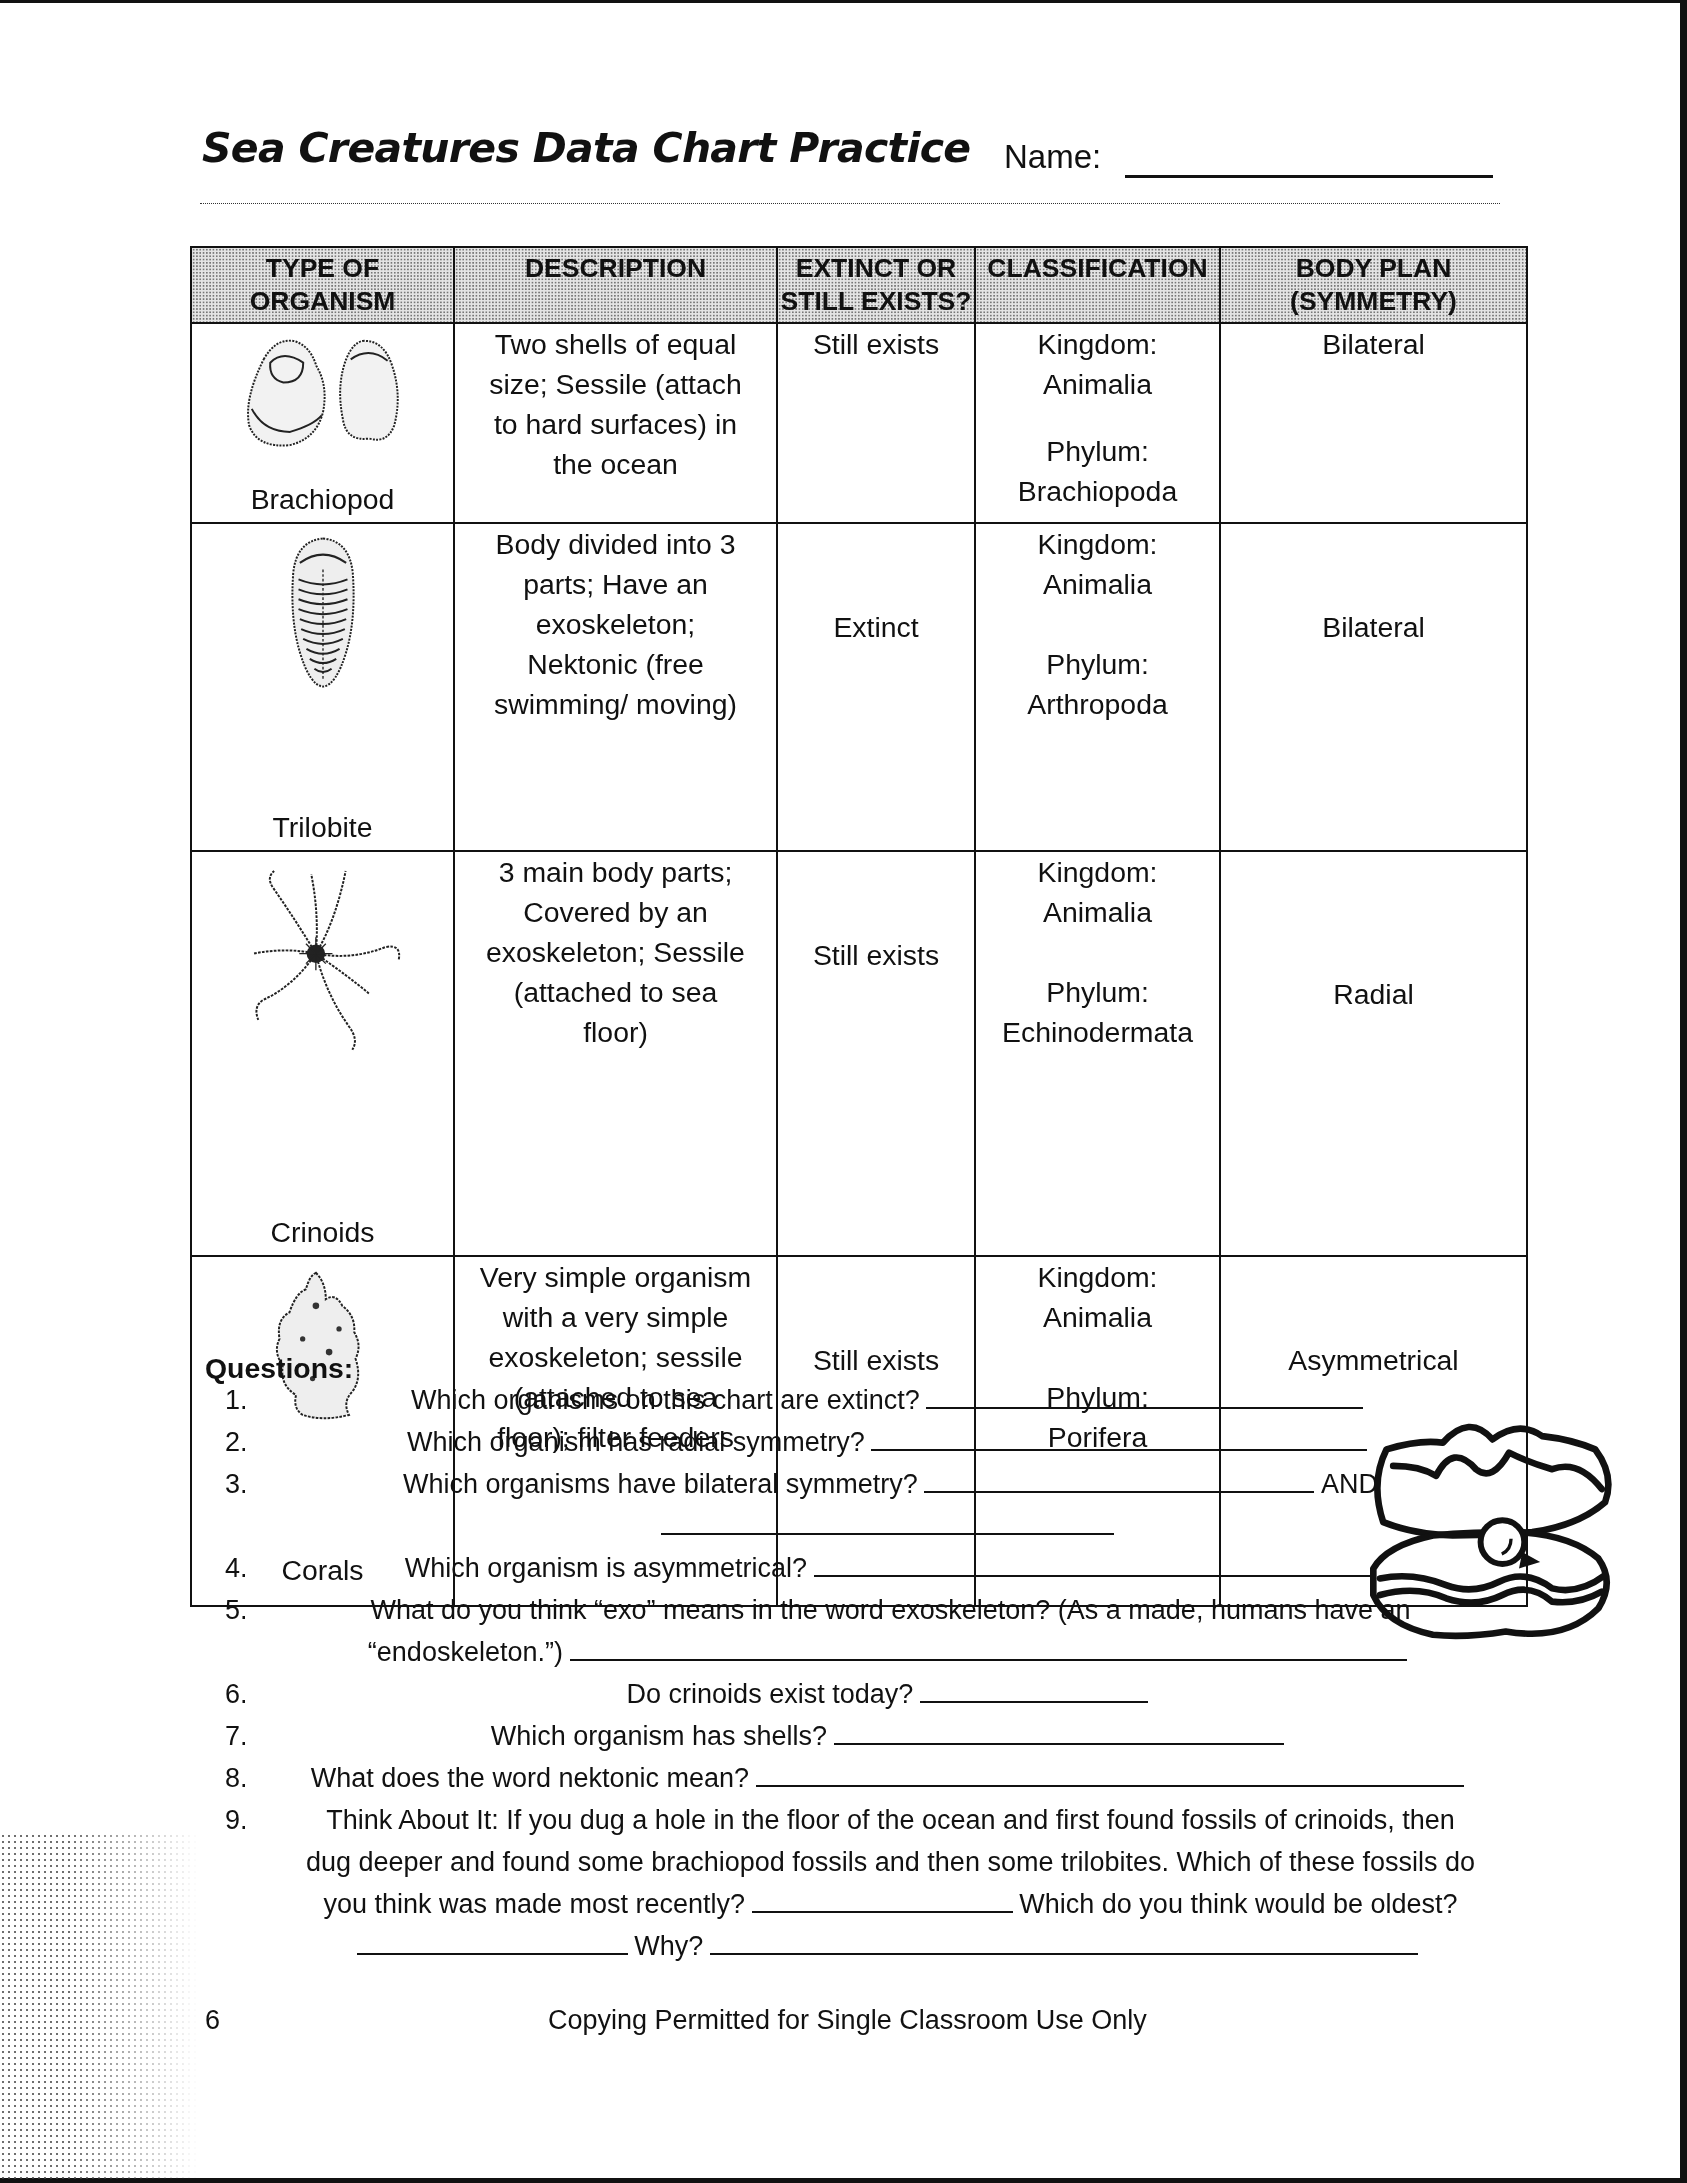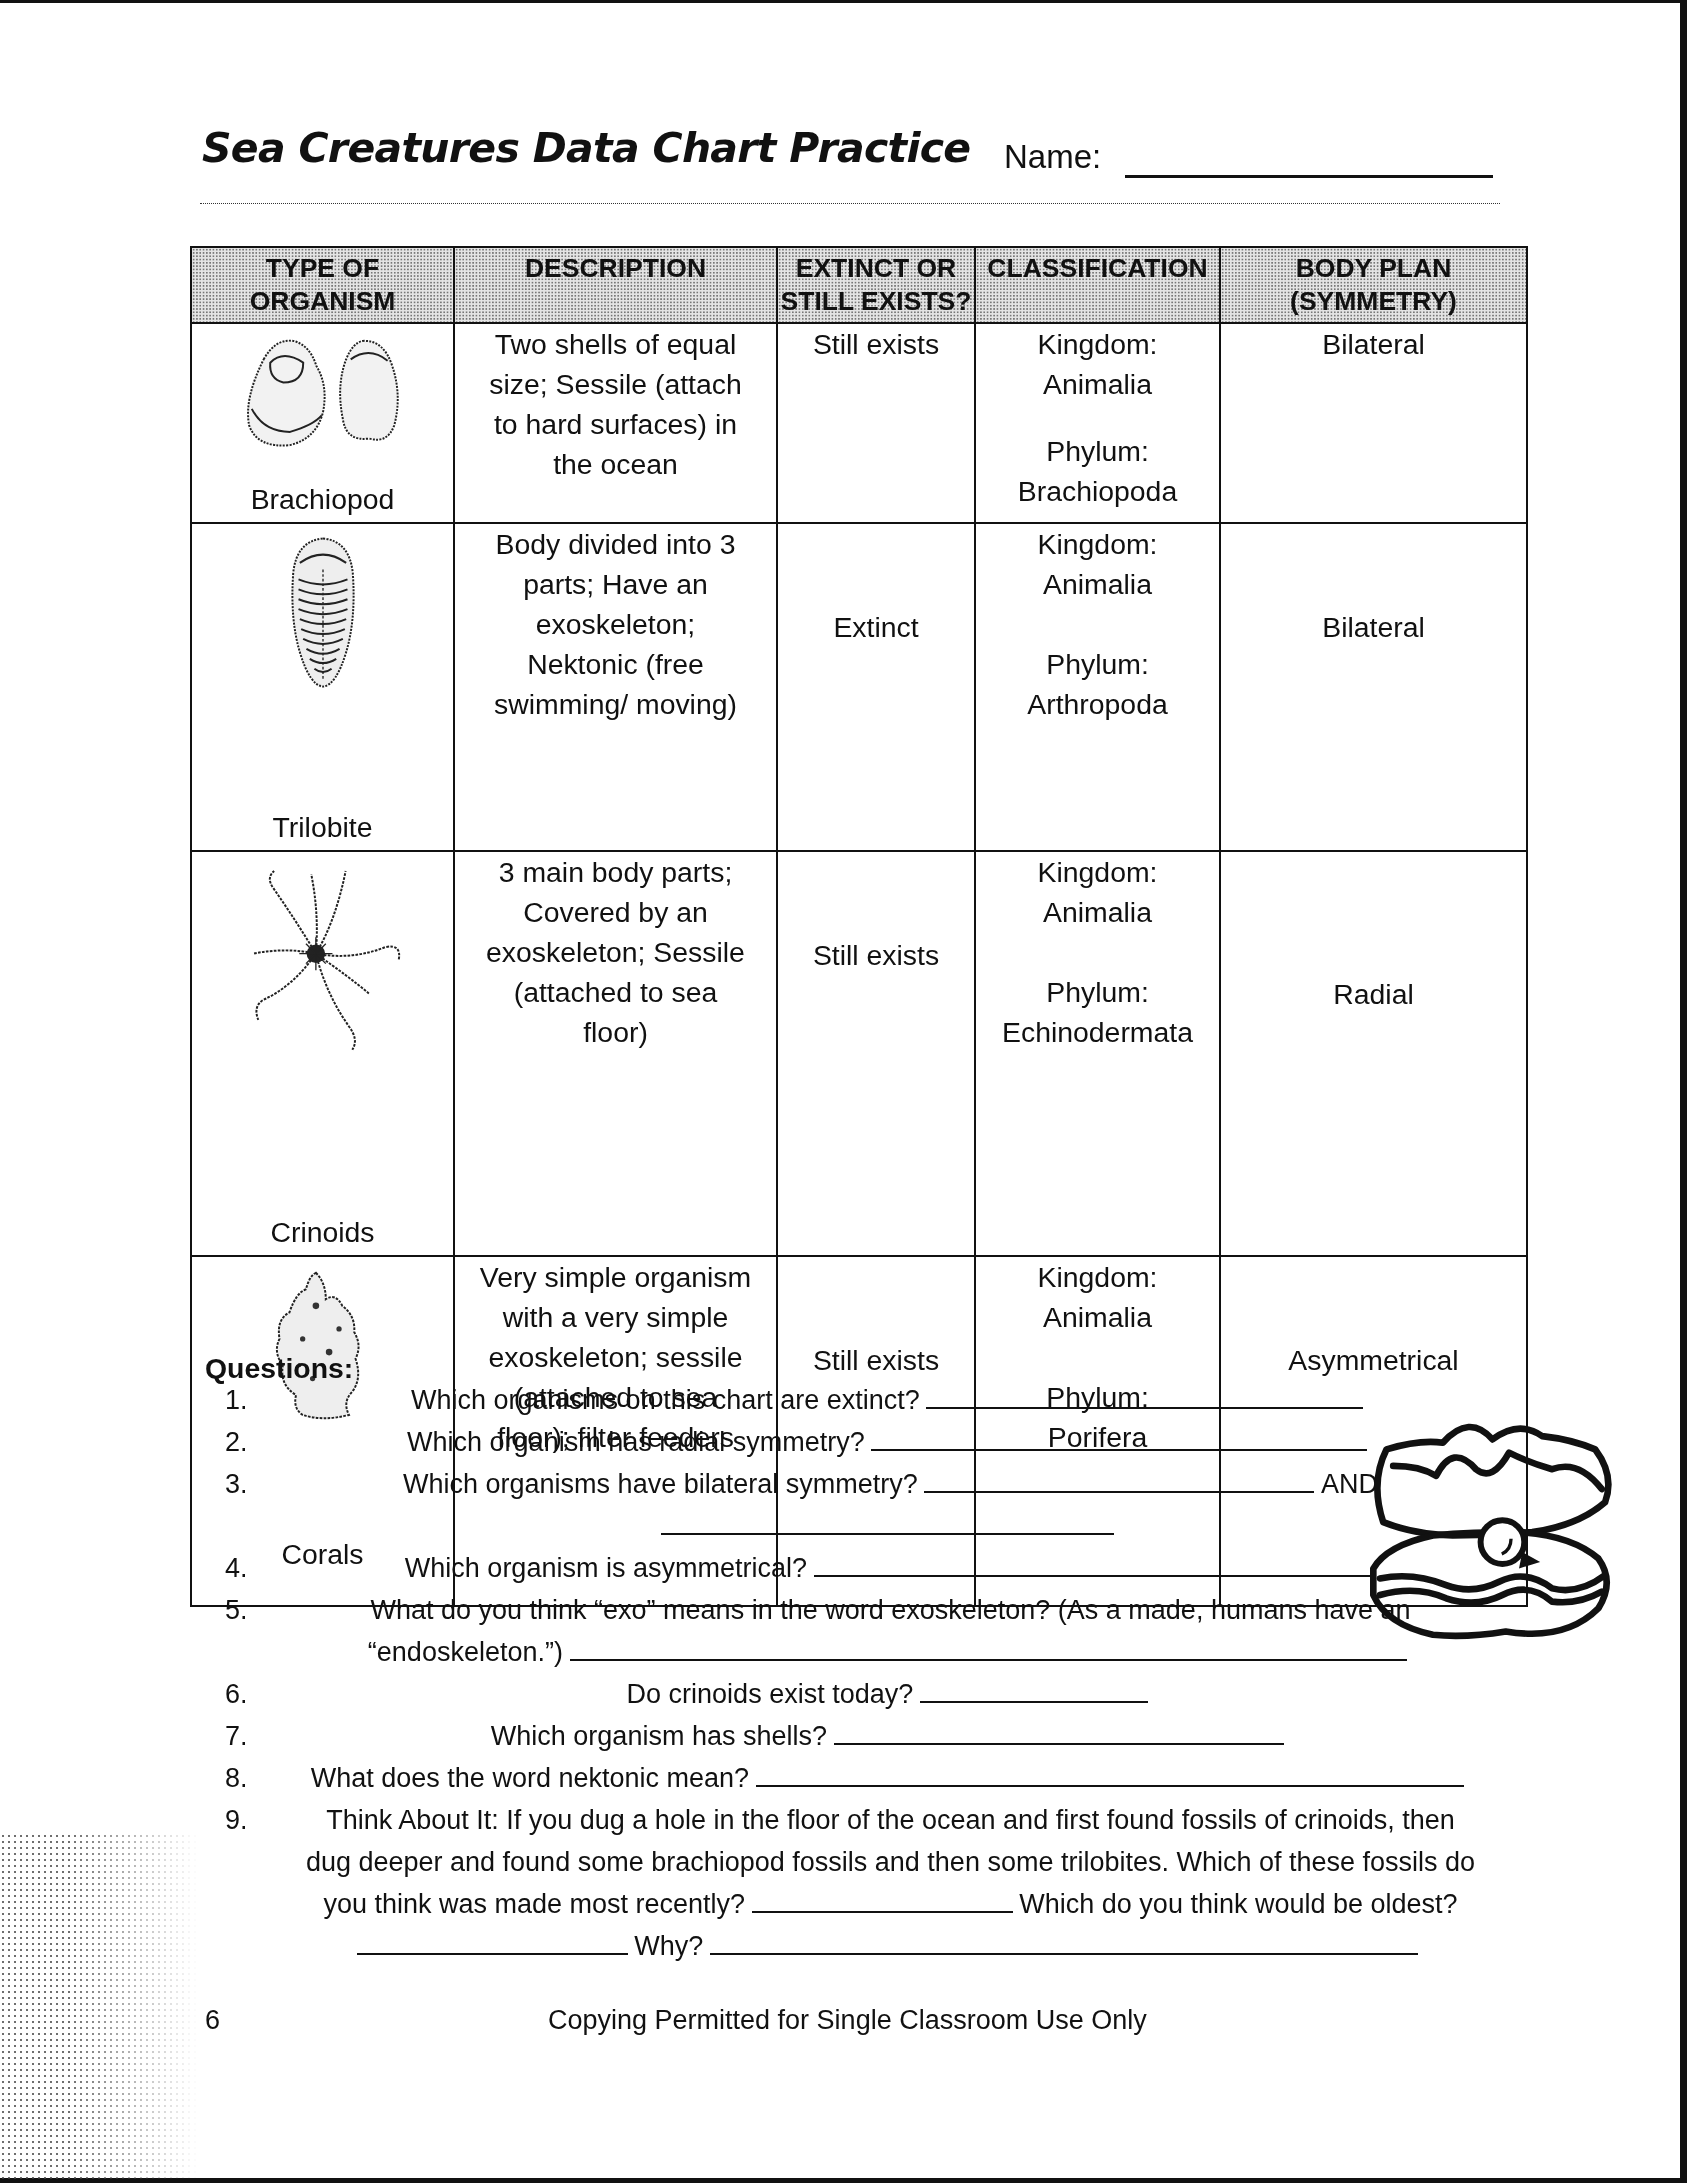--- a/index.html
+++ b/index.html
@@ -202,21 +202,21 @@
           <path d="M80 10 Q95 25 95 50 Q110 40 120 60 Q140 75 138 100 Q150 120 140 140 Q150 170 135 190 Q120 205 130 225 Q90 235 60 225 Q45 215 50 195 Q25 180 30 150 Q15 130 25 110 Q20 80 40 70 Q50 40 65 35 Q70 15 80 10Z" fill="#eee" stroke="#222" stroke-width="3" stroke-dasharray="4 2"></path>
           <g fill="#333">
               <circle cx="80" cy="60" r="5"></circle>
               <circle cx="60" cy="110" r="4"></circle>
               <circle cx="100" cy="130" r="5"></circle>
               <circle cx="75" cy="170" r="4"></circle>
               <circle cx="115" cy="95" r="4"></circle>
               <circle cx="55" cy="150" r="3"></circle>
             </g>
         </svg>
-        <div class="org-name" style="bottom:31px">Corals</div>
+        <div class="org-name" style="bottom:15px">Corals</div>
       </td>
       <td class="desc">
         <span class="cls-line">Very simple organism</span>
         <span class="cls-line">with a very simple</span>
         <span class="cls-line">exoskeleton; sessile</span>
         <span class="cls-line">(attached to sea</span>
         <span class="cls-line">floor); filter feeders</span>
       </td>
       <td style="padding-top:83px">Still exists</td>
       <td class="desc">

